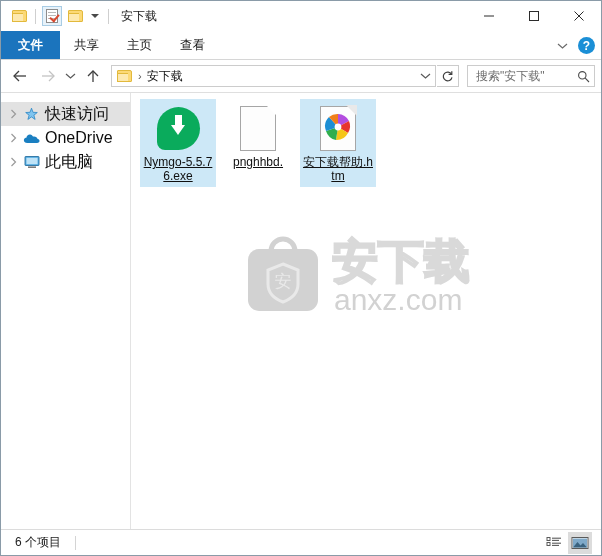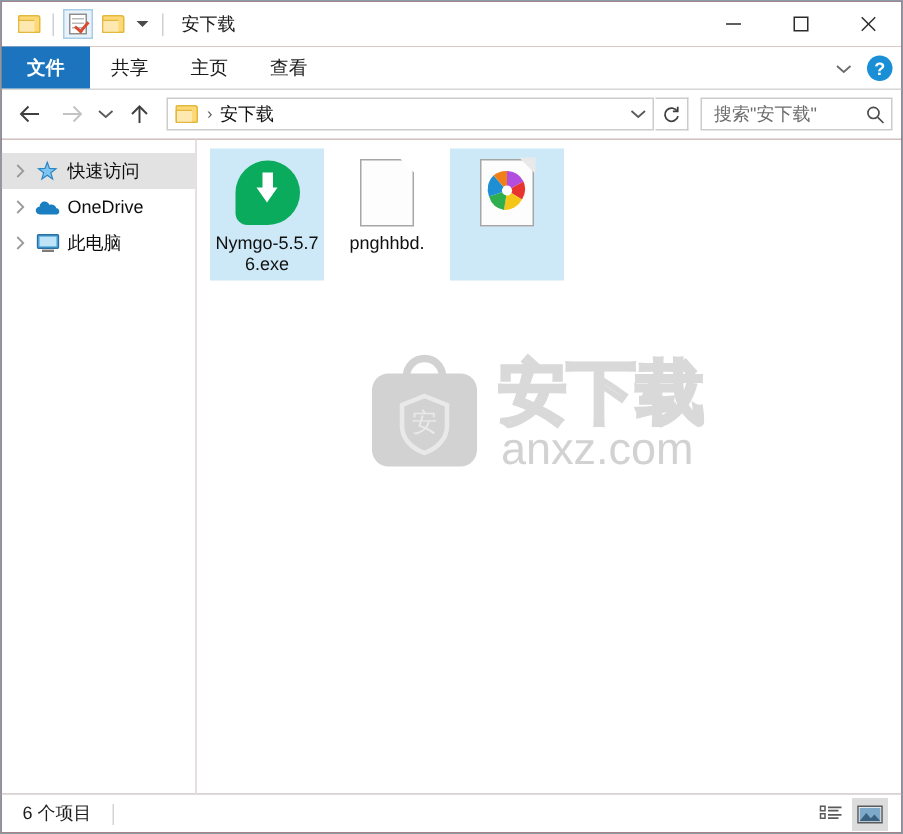--- a/index.html
+++ b/index.html
@@ -267,21 +267,21 @@
     display: flex; align-items: center; justify-content: center;
     flex: 0 0 13px;
   }
   .nav-ico {
     width: 17px; height: 16px;
     flex: 0 0 17px;
     display: flex; align-items: center; justify-content: center;
     margin-right: 2px;
   }
   .nav-label {
-    font-size: 12px;
+    font-size: 16px;
     color: #0d0d0d;
   }
 
   #content {
     flex: 1 1 auto;
     position: relative;
     background: #ffffff;
     overflow: hidden;
   }
   #filegrid {
@@ -304,20 +304,21 @@
     width: 48px; height: 48px;
     display: flex; align-items: center; justify-content: center;
     margin-bottom: 3px;
   }
   .file-label {
     font-size: 12px;
     line-height: 14px;
     color: #101010;
     text-align: center;
     word-break: break-all;
+    text-decoration: underline;
   }
 
   
   .ico-download {
     position: relative;
     width: 43px; height: 43px;
   }
   .ico-download .bubble {
     position: absolute; left: 0; top: 0;
     width: 43px; height: 43px;
@@ -644,20 +645,21 @@
                 <path d="M15 15 L15 2 A13 13 0 0 1 26 9 Z" fill="#b34de0"></path>
                 <path d="M15 15 L26 9 A13 13 0 0 1 25 21 Z" fill="#e8342e"></path>
                 <path d="M15 15 L25 21 A13 13 0 0 1 13 28 Z" fill="#f5c518"></path>
                 <path d="M15 15 L13 28 A13 13 0 0 1 3 19 Z" fill="#2fae4e"></path>
                 <path d="M15 15 L3 19 A13 13 0 0 1 6 5 Z" fill="#1e8fd4"></path>
                 <path d="M15 15 L6 5 A13 13 0 0 1 15 2 Z" fill="#f07f1a"></path>
                 <circle cx="15" cy="15" r="3.4" fill="#ffffff"></circle>
               </svg>
             </div>
           </div>
+          <div class="file-label">安下载帮助.htm</div>
         </div>
       </div>
 
       <div id="watermark">
         <div id="wm-bag">
           <svg width="86" height="86" viewBox="0 0 86 86">
             <path d="M31 20 a12 12 0 0 1 24 0" fill="none" stroke="#d2d2d2" stroke-width="5"></path>
             <rect x="8" y="18" width="70" height="62" rx="11" fill="#d2d2d2"></rect>
             <path d="M43 33 L58 39 L58 53 C58 62 51 68 43 71 C35 68 28 62 28 53 L28 39 Z" fill="none" stroke="#e9e9e9" stroke-width="3"></path>
             <text x="43" y="56" font-family="'DejaVu Sans', sans-serif" font-size="17" fill="#e9e9e9" text-anchor="middle">安</text>

